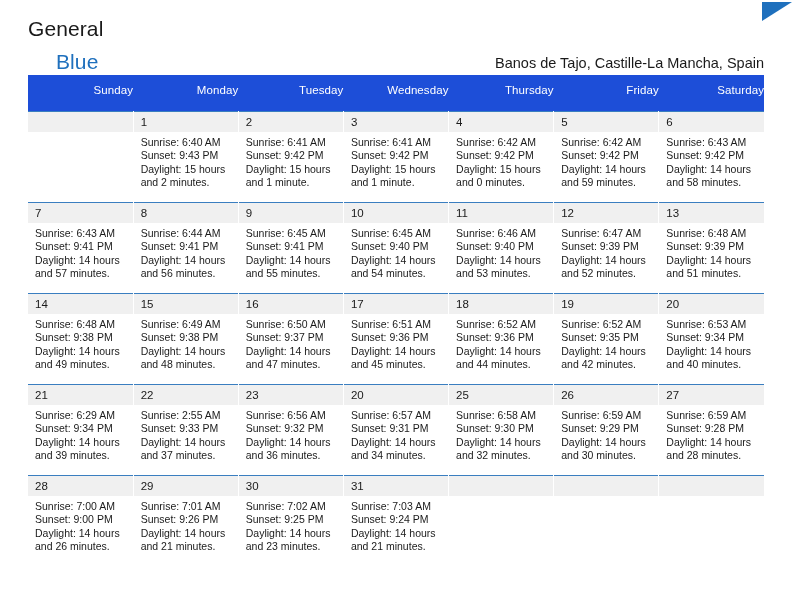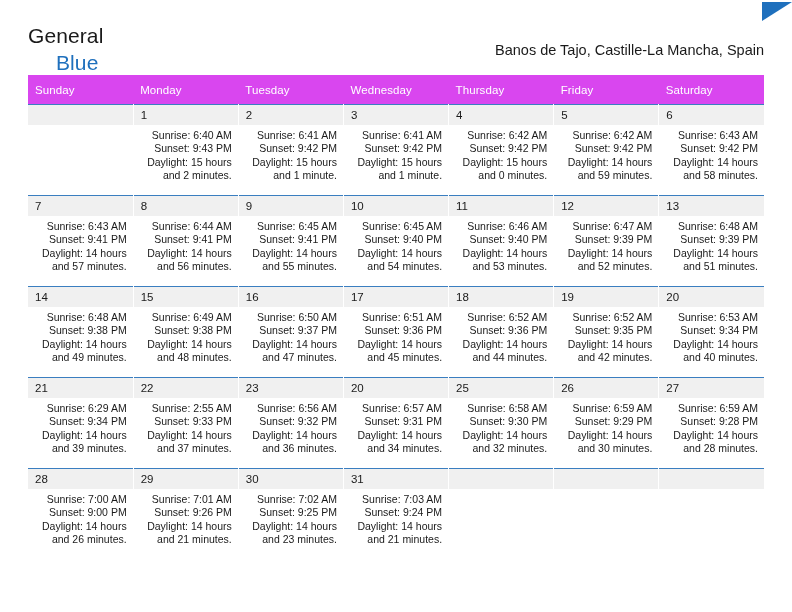--- a/index.html
+++ b/index.html
@@ -21,21 +21,21 @@
     height: 612px;
     box-sizing: border-box;
     padding: 0 28px;
   }
 
   
   .header {
     position: relative;
     height: 72px;
     display: flex;
-    align-items: center;
+    align-items: flex-end;
     justify-content: space-between;
   }
   .brand {
     padding-top: 26px;
     line-height: 1;
     user-select: none;
   }
   .brand-general {
     position: relative;
     font-size: 21px;
@@ -49,21 +49,21 @@
     left: 100%;
     top: 2px;
     margin-left: -2px;
     width: 0;
     height: 0;
     border-left: 30px solid #1f70bd;
     border-bottom: 19px solid transparent;
   }
   .brand-blue {
     display: block;
-    margin-top: 6px;
+    margin-top: 12px;
     margin-left: 28px;
     font-size: 21px;
     color: #1f70bd;
     letter-spacing: 0.1px;
   }
   .title-wrap {
     text-align: right;
     padding-top: 17px;
   }
   .cal-title {
@@ -81,26 +81,26 @@
   }
 
   
   .calendar {
     width: 736px;
     border-collapse: collapse;
     table-layout: fixed;
     margin-top: 3px;
   }
   .calendar th {
-    background: #d946ef;
+    background: #1d4ed8;
     color: #ffffff;
     font-size: 11.5px;
     font-weight: normal;
-    text-align: left;
-    padding: 5px 0 5px 7px;
+    text-align: right;
+    padding: 5px 0 12px 7px;
     height: 19px;
     vertical-align: middle;
     letter-spacing: 0.1px;
   }
   .calendar td {
     vertical-align: top;
     padding: 0;
     border-top: 1px solid #3a7ec0;
     border-right: 1px solid #ffffff;
     height: 90px;
@@ -119,21 +119,20 @@
     box-sizing: content-box;
   }
   .cell-empty .daynum { background: #f0f0f0; color: transparent; }
   .cell-empty .lines { visibility: hidden; }
 
   .lines {
     padding: 4px 6px 0 7px;
     font-size: 10.5px;
     line-height: 13.4px;
     color: #1a1a1a;
-    text-align: right;
   }
   .lines div { white-space: nowrap; }
 </style>
 </head>
 <body>
 
 <div class="page">
 
   <div class="header">
 

